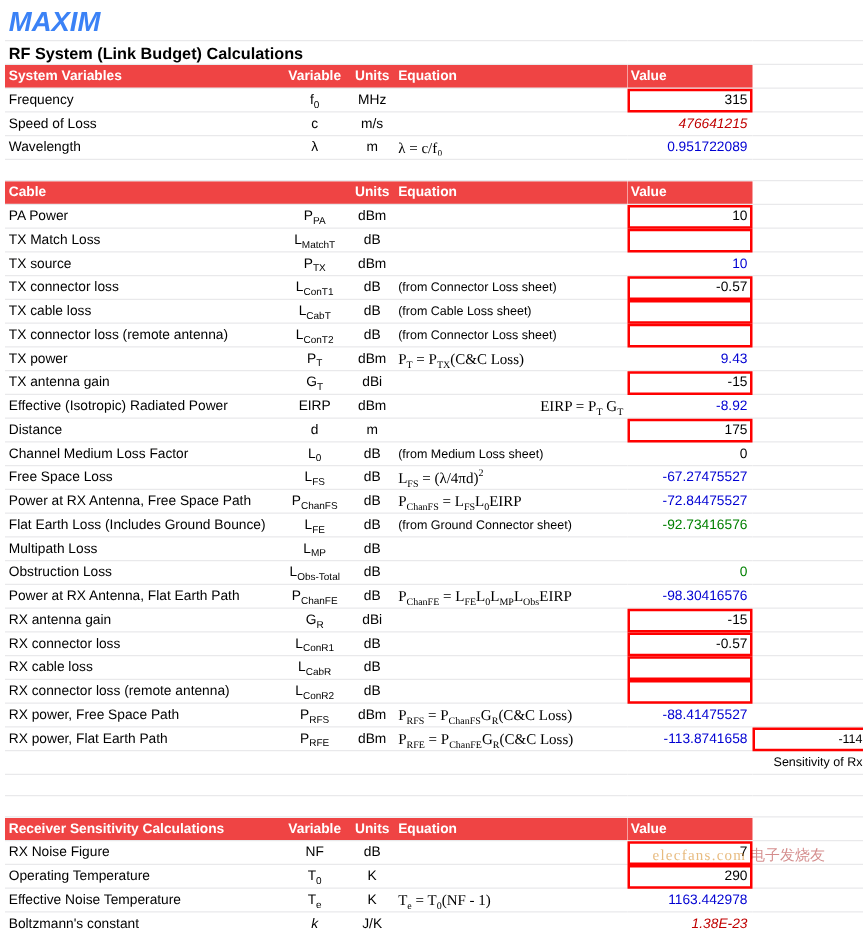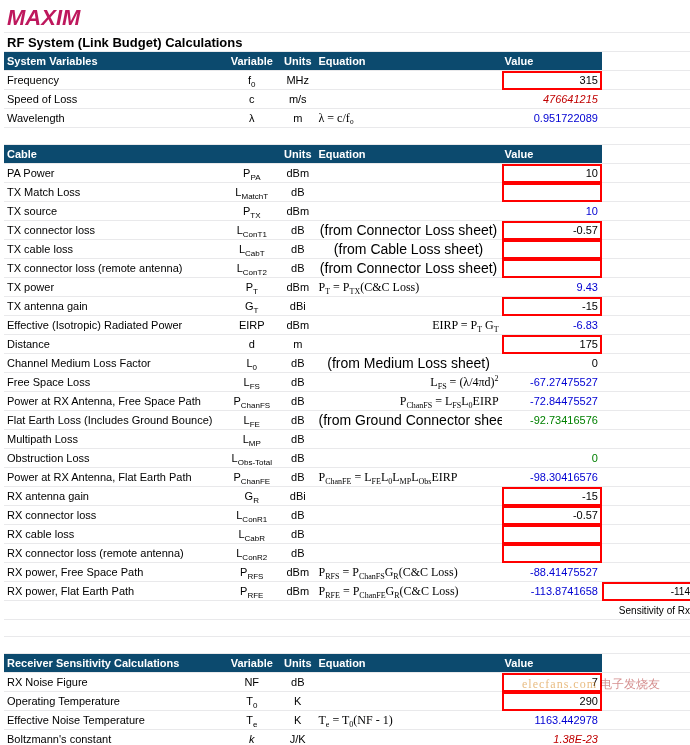--- a/index.html
+++ b/index.html
@@ -23,48 +23,48 @@
     vertical-align: middle;
     overflow: hidden;
     white-space: nowrap;
   }
   .logo {
     font-family: Arial, sans-serif;
     font-size: 22px;
     font-weight: 900;
     font-style: italic;
     letter-spacing: 0px;
-    color: #be185d;
+    color: #3b82f6;
   }
   .title-row {
     font-weight: bold;
     font-size: 13px;
     color: #000;
   }
   .hdr {
-    background: #0c4a6e;
+    background: #ef4444;
     color: #fff;
     font-weight: bold;
     font-size: 11px;
   }
   .col-label   { width: 210px; }
   .col-var     { width: 54px; text-align: center; }
   .col-units   { width: 34px; text-align: center; }
   .col-eq      { width: 178px; }
   .col-value   { width: 96px; text-align: right; padding-right: 4px; }
   .col-extra   { width: 88px; text-align: right; padding-right: 4px; font-size: 10px; }
   .redbox {
     outline: 2px solid #f00;
     outline-offset: -2px;
   }
   .blue   { color: #0000d2; }
   .green  { color: #008000; }
   .redtxt { color: #c00000; font-style: italic; }
   .eq { font-family: 'Times New Roman', serif; font-size: 12px; }
-  .eq-note { font-size: 14px; text-align: center; display: block; }
+  .eq-note { font-size: 10px; display: block; }
   sub { font-size: 8px; line-height: 0; }
   sup { font-size: 8px; line-height: 0; }
   .empty-row td { height: 14px; }
   .watermark {
     position: absolute;
     right: 30px;
     top: 676px;
     font-size: 12px;
     font-family: 'SimSun', serif;
     color: rgba(160,0,0,0.45);
@@ -202,21 +202,21 @@
         <td class="col-units">dBi</td>
         <td class="col-eq"></td>
         <td class="col-value  redbox">-15</td>
         <td class="col-extra"></td>
       </tr>
       <tr>
         <td>Effective (Isotropic) Radiated Power</td>
         <td class="col-var">EIRP</td>
         <td class="col-units">dBm</td>
         <td class="col-eq" style="text-align:right"><span class="eq">EIRP = P<sub>T</sub> G<sub>T</sub></span></td>
-        <td class="col-value blue">-6.83</td>
+        <td class="col-value blue">-8.92</td>
         <td class="col-extra"></td>
       </tr>
       <tr>
         <td>Distance</td>
         <td class="col-var">d</td>
         <td class="col-units">m</td>
         <td class="col-eq"></td>
         <td class="col-value  redbox">175</td>
         <td class="col-extra"></td>
       </tr>
@@ -227,29 +227,29 @@
         <td class="col-eq">
           <span class="eq-note">(from Medium Loss sheet)</span>
         </td>
         <td class="col-value">0</td>
         <td class="col-extra"></td>
       </tr>
       <tr>
         <td>Free Space Loss</td>
         <td class="col-var">L<sub>FS</sub></td>
         <td class="col-units">dB</td>
-        <td class="col-eq" style="text-align:right"><span class="eq">L<sub>FS</sub> = (λ/4πd)<sup>2</sup></span></td>
+        <td class="col-eq" style="text-align:left"><span class="eq">L<sub>FS</sub> = (λ/4πd)<sup>2</sup></span></td>
         <td class="col-value blue">-67.27475527</td>
         <td class="col-extra"></td>
       </tr>
       <tr>
         <td>Power at RX Antenna, Free Space Path</td>
         <td class="col-var">P<sub>ChanFS</sub></td>
         <td class="col-units">dB</td>
-        <td class="col-eq" style="text-align:right"><span class="eq">P<sub>ChanFS</sub> = L<sub>FS</sub>L<sub>0</sub>EIRP</span></td>
+        <td class="col-eq" style="text-align:left"><span class="eq">P<sub>ChanFS</sub> = L<sub>FS</sub>L<sub>0</sub>EIRP</span></td>
         <td class="col-value blue">-72.84475527</td>
         <td class="col-extra"></td>
       </tr>
       <tr>
         <td>Flat Earth Loss (Includes Ground Bounce)</td>
         <td class="col-var">L<sub>FE</sub></td>
         <td class="col-units">dB</td>
         <td class="col-eq">
           <span class="eq-note">(from Ground Connector sheet)</span>
         </td>

